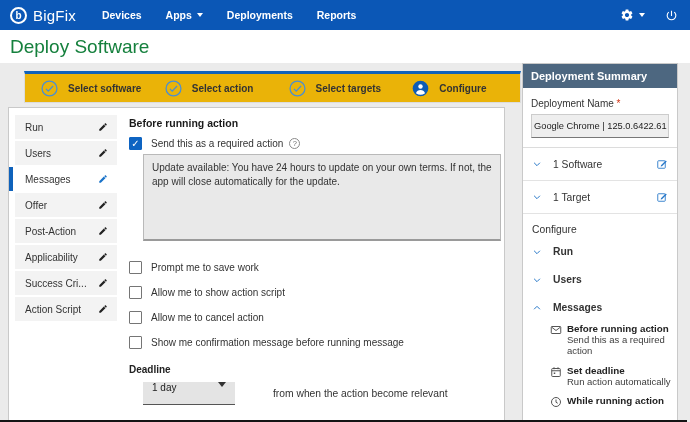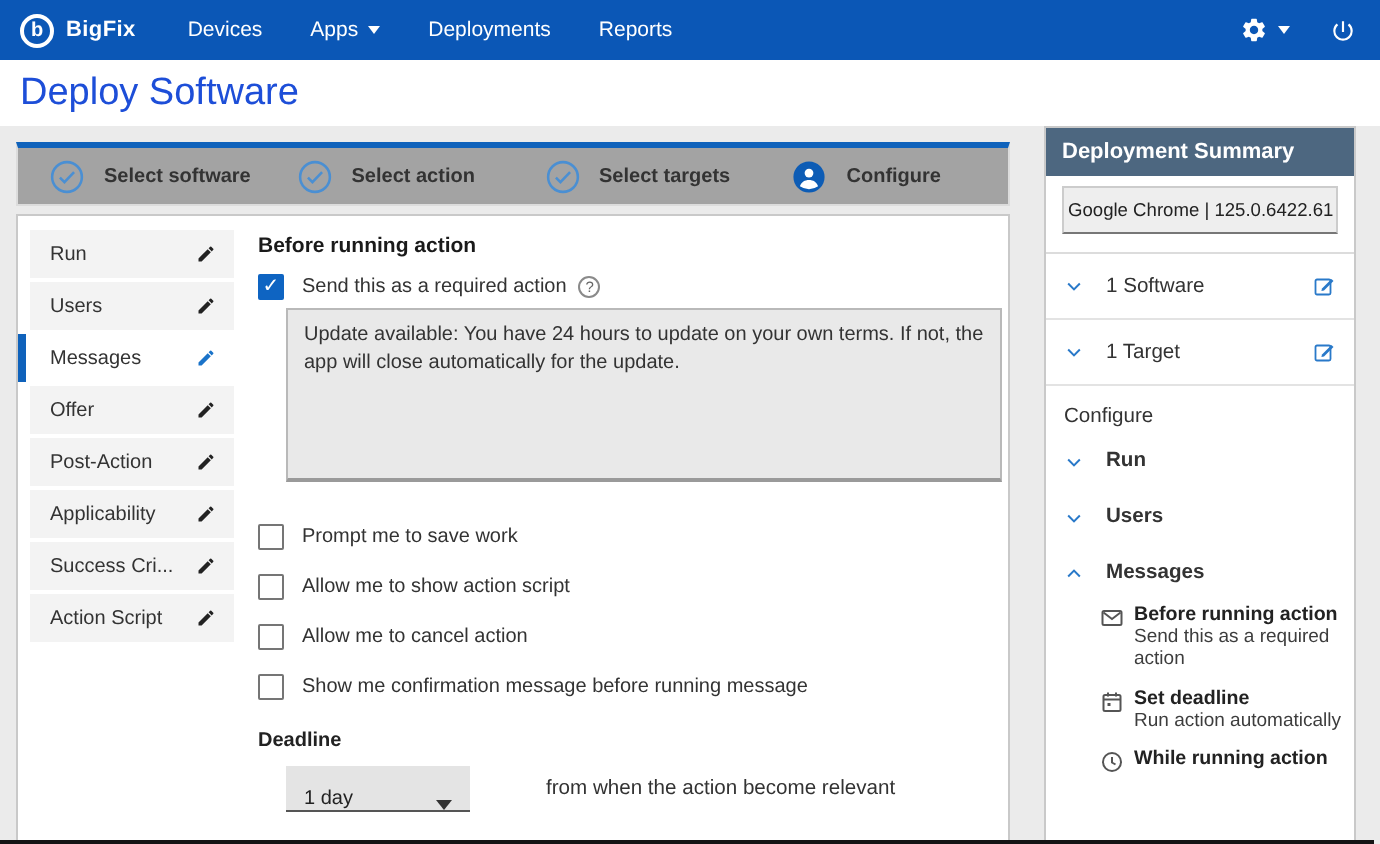--- a/index.html
+++ b/index.html
@@ -4,34 +4,34 @@
 <style>
   * { box-sizing: border-box; margin: 0; padding: 0; }
   html,body { width:690px; height:422px; }
   body { font-family:"Liberation Sans", sans-serif; background:#ebebeb; overflow:hidden; }
   .screen { position:relative; width:690px; height:422px; background:#ebebeb; overflow:hidden; }
 
   
   .topnav { position:absolute; top:0; left:0; right:0; height:30px; background:#0b57b6; display:flex; align-items:center; color:#fff; padding:0 12px 0 10px; }
   .brand { display:flex; align-items:center; margin-right:26px; }
   .logo { width:17px; height:17px; border:2.5px solid #fff; border-radius:50%; display:flex; align-items:center; justify-content:center; font-weight:bold; font-size:10px; color:#fff; }
-  .brand-name { font-size:11px; font-weight:bold; margin-left:6px; letter-spacing:.2px; }
+  .brand-name { font-size:15px; font-weight:normal; margin-left:6px; letter-spacing:.2px; }
   .menu { display:flex; align-items:center; }
-  .menu .mitem { font-size:10.5px; font-weight:normal; margin-right:24px; cursor:pointer; display:flex; align-items:center; }
+  .menu .mitem { font-size:10.5px; font-weight:bold; margin-right:24px; cursor:pointer; display:flex; align-items:center; }
   .caret-sm { margin-left:5px; width:0; height:0; border-left:3.5px solid transparent; border-right:3.5px solid transparent; border-top:4px solid #fff; display:inline-block; }
   .nav-right { margin-left:auto; display:flex; align-items:center; gap:20px; }
   .nav-ic { display:flex; align-items:center; cursor:pointer; }
   .nav-ic svg { display:block; }
 
   
   .titlebar { position:absolute; top:30px; left:0; right:0; height:33px; background:#fff; }
-  .titlebar h1 { font-size:19px; font-weight:500; color:#1d4ed8; padding:6px 0 0 10px; }
-
-  
-  .stepper { position:absolute; top:71px; left:8px; width:497px; height:32px; background:#a3a3a3; border:1px solid #dcdcdc; border-top:3px solid #0f62bb; display:flex; align-items:center; }
+  .titlebar h1 { font-size:19px; font-weight:500; color:#15803d; padding:6px 0 0 10px; }
+
+  
+  .stepper { position:absolute; top:71px; left:24px; width:497px; height:32px; background:#eab308; border:1px solid #dcdcdc; border-top:3px solid #0f62bb; display:flex; align-items:center; }
   .step { flex:1; display:flex; align-items:center; padding-left:16px; }
   .step-icon { width:17px; height:17px; flex:0 0 17px; }
   .step-label { margin-left:10px; font-size:10px; font-weight:bold; color:#333; }
 
   
   .content-card { position:absolute; top:107px; left:8px; width:497px; height:330px; background:#fff; border:1px solid #c9c9c9; }
   .section-list { position:absolute; top:7px; left:0; width:108px; }
   .sec-row { height:24px; margin:0 0 2px 6px; background:#f3f3f3; display:flex; align-items:center; padding:0 9px 0 10px; font-size:10px; color:#333; cursor:pointer; }
   .sec-row .pencil { margin-left:auto; }
   .sec-row.selected { margin-left:0; background:#fff; border-left:4px solid #0f62bb; padding-left:12px; }
@@ -43,21 +43,21 @@
   .chk { width:13px; height:13px; flex:0 0 13px; border:1px solid #757575; background:#fff; border-radius:1px; display:flex; align-items:center; justify-content:center; cursor:pointer; }
   .chk.checked { background:#0e64c2; border-color:#0e64c2; color:#fff; font-size:10px; line-height:1; }
   .chk-label { margin-left:9px; font-size:10px; color:#333; }
   .help-ic { margin-left:6px; width:11px; height:11px; border:1px solid #8a8a8a; border-radius:50%; font-size:7.5px; color:#666; display:flex; align-items:center; justify-content:center; }
   .desc-label { margin:9px 0 0 14px; font-size:10px; font-weight:bold; color:#222; }
   .desc-box { margin:4px 0 0 14px; width:358px; height:87px; background:#e9e9e9; border:1px solid #b9b9b9; border-bottom:2px solid #9a9a9a; font-family:"Liberation Sans",sans-serif; font-size:10px; color:#333; padding:6px 8px; line-height:1.35; resize:none; }
   .chk-group { margin-top:16px; }
   .chk-group .chk-row { margin-top:12px; }
   .field-label { font-size:10px; font-weight:bold; color:#222; margin:15px 0 0 0; }
   .select-row { display:flex; align-items:center; margin-top:7px; margin-left:14px; }
-  .select { height:23px; background:#e4e4e4; border-bottom:1px solid #555; display:flex; align-items:flex-end; padding:0 9px; font-size:10px; color:#222; cursor:pointer; }
+  .select { height:23px; background:#e4e4e4; border-bottom:1px solid #555; display:flex; align-items:flex-start; padding:0 9px; font-size:10px; color:#222; cursor:pointer; }
   .select .caret-dn { margin-left:auto; width:0; height:0; border-left:4px solid transparent; border-right:4px solid transparent; border-top:5px solid #333; }
   .select.w90 { width:92px; }
   .select-suffix { margin-left:12px; font-size:10.3px; color:#333;padding-left:26px; }
 
   
   .summary { position:absolute; top:63px; left:522px; width:156px; height:365px; background:#fff; border:1px solid #c9c9c9; overflow:hidden; }
   .summary-header { background:#4d6780; color:#fff; font-weight:bold; font-size:11px; padding:6px 8px; }
   .dn-label { margin:10px 8px 0; font-size:10px; color:#333; }
   .req { color:#d13212; }
   .dn-input { margin:5px 8px 0; background:#eee; border:1px solid #ccc; border-bottom:1px solid #777; padding:6px 2px; font-size:9.3px; color:#222; text-align:center; white-space:nowrap; overflow:hidden; }
@@ -271,20 +271,24 @@
       </div>
 
       
       
     </div>
   </div>
 
   <aside class="summary">
     <div class="summary-header">Deployment Summary</div>
 
+    <div class="dn-label">
+      <span>Deployment Name</span>
+      <span class="req">*</span>
+    </div>
     <div class="dn-input">Google Chrome | 125.0.6422.61</div>
     <div class="sum-div"></div>
 
     <div class="sum-row">
       <span class="chev">
           <svg width="10" height="10" viewBox="0 0 24 24">
             <path d="M5 9l7 7 7-7" fill="none" stroke="#2979c9" stroke-width="2.4"></path>
           </svg>
         </span>
       <span class="lbl">1 Software</span>

